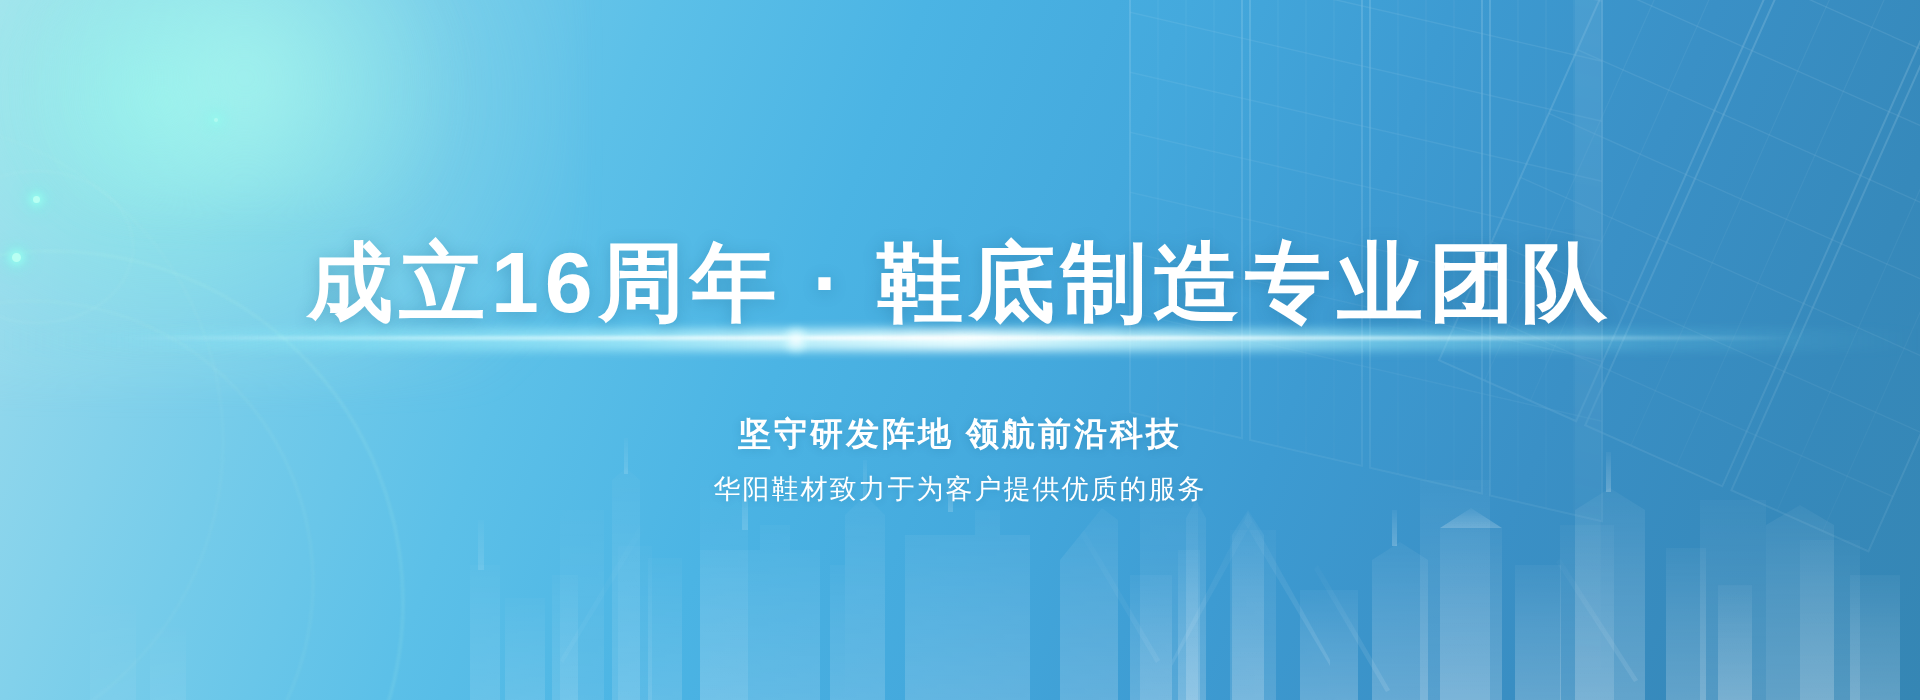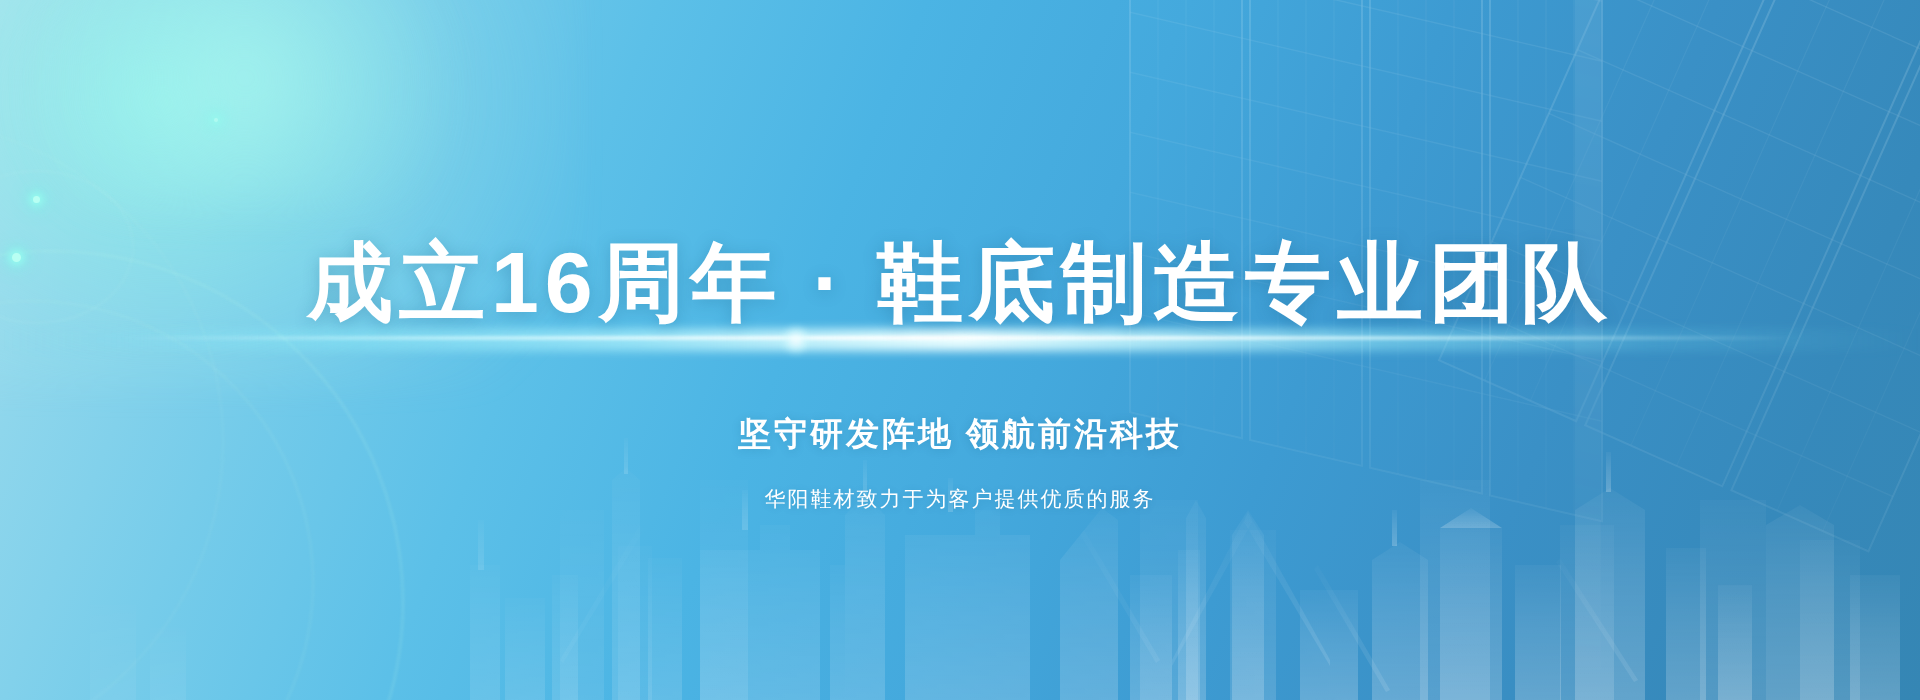--- a/index.html
+++ b/index.html
@@ -164,25 +164,25 @@
     left: 0; right: 0;
     top: 407px;
     font-size: 33px;
     font-weight: 600;
     color: #ffffff;
     letter-spacing: 3px;
     text-shadow: 0 1px 8px rgba(20,90,130,0.22);
     white-space: nowrap;
   }
   .subline-2 {
-    margin: 17px;
+    margin: 3px;
     position: absolute;
     left: 0; right: 0;
     top: 468px;
-    font-size: 21px;
+    font-size: 27px;
     font-weight: 500;
     color: #ffffff;
     letter-spacing: 2px;
     text-shadow: 0 1px 7px rgba(20,90,130,0.20);
     white-space: nowrap;
   }
 </style>
 </head>
 <body>
 

